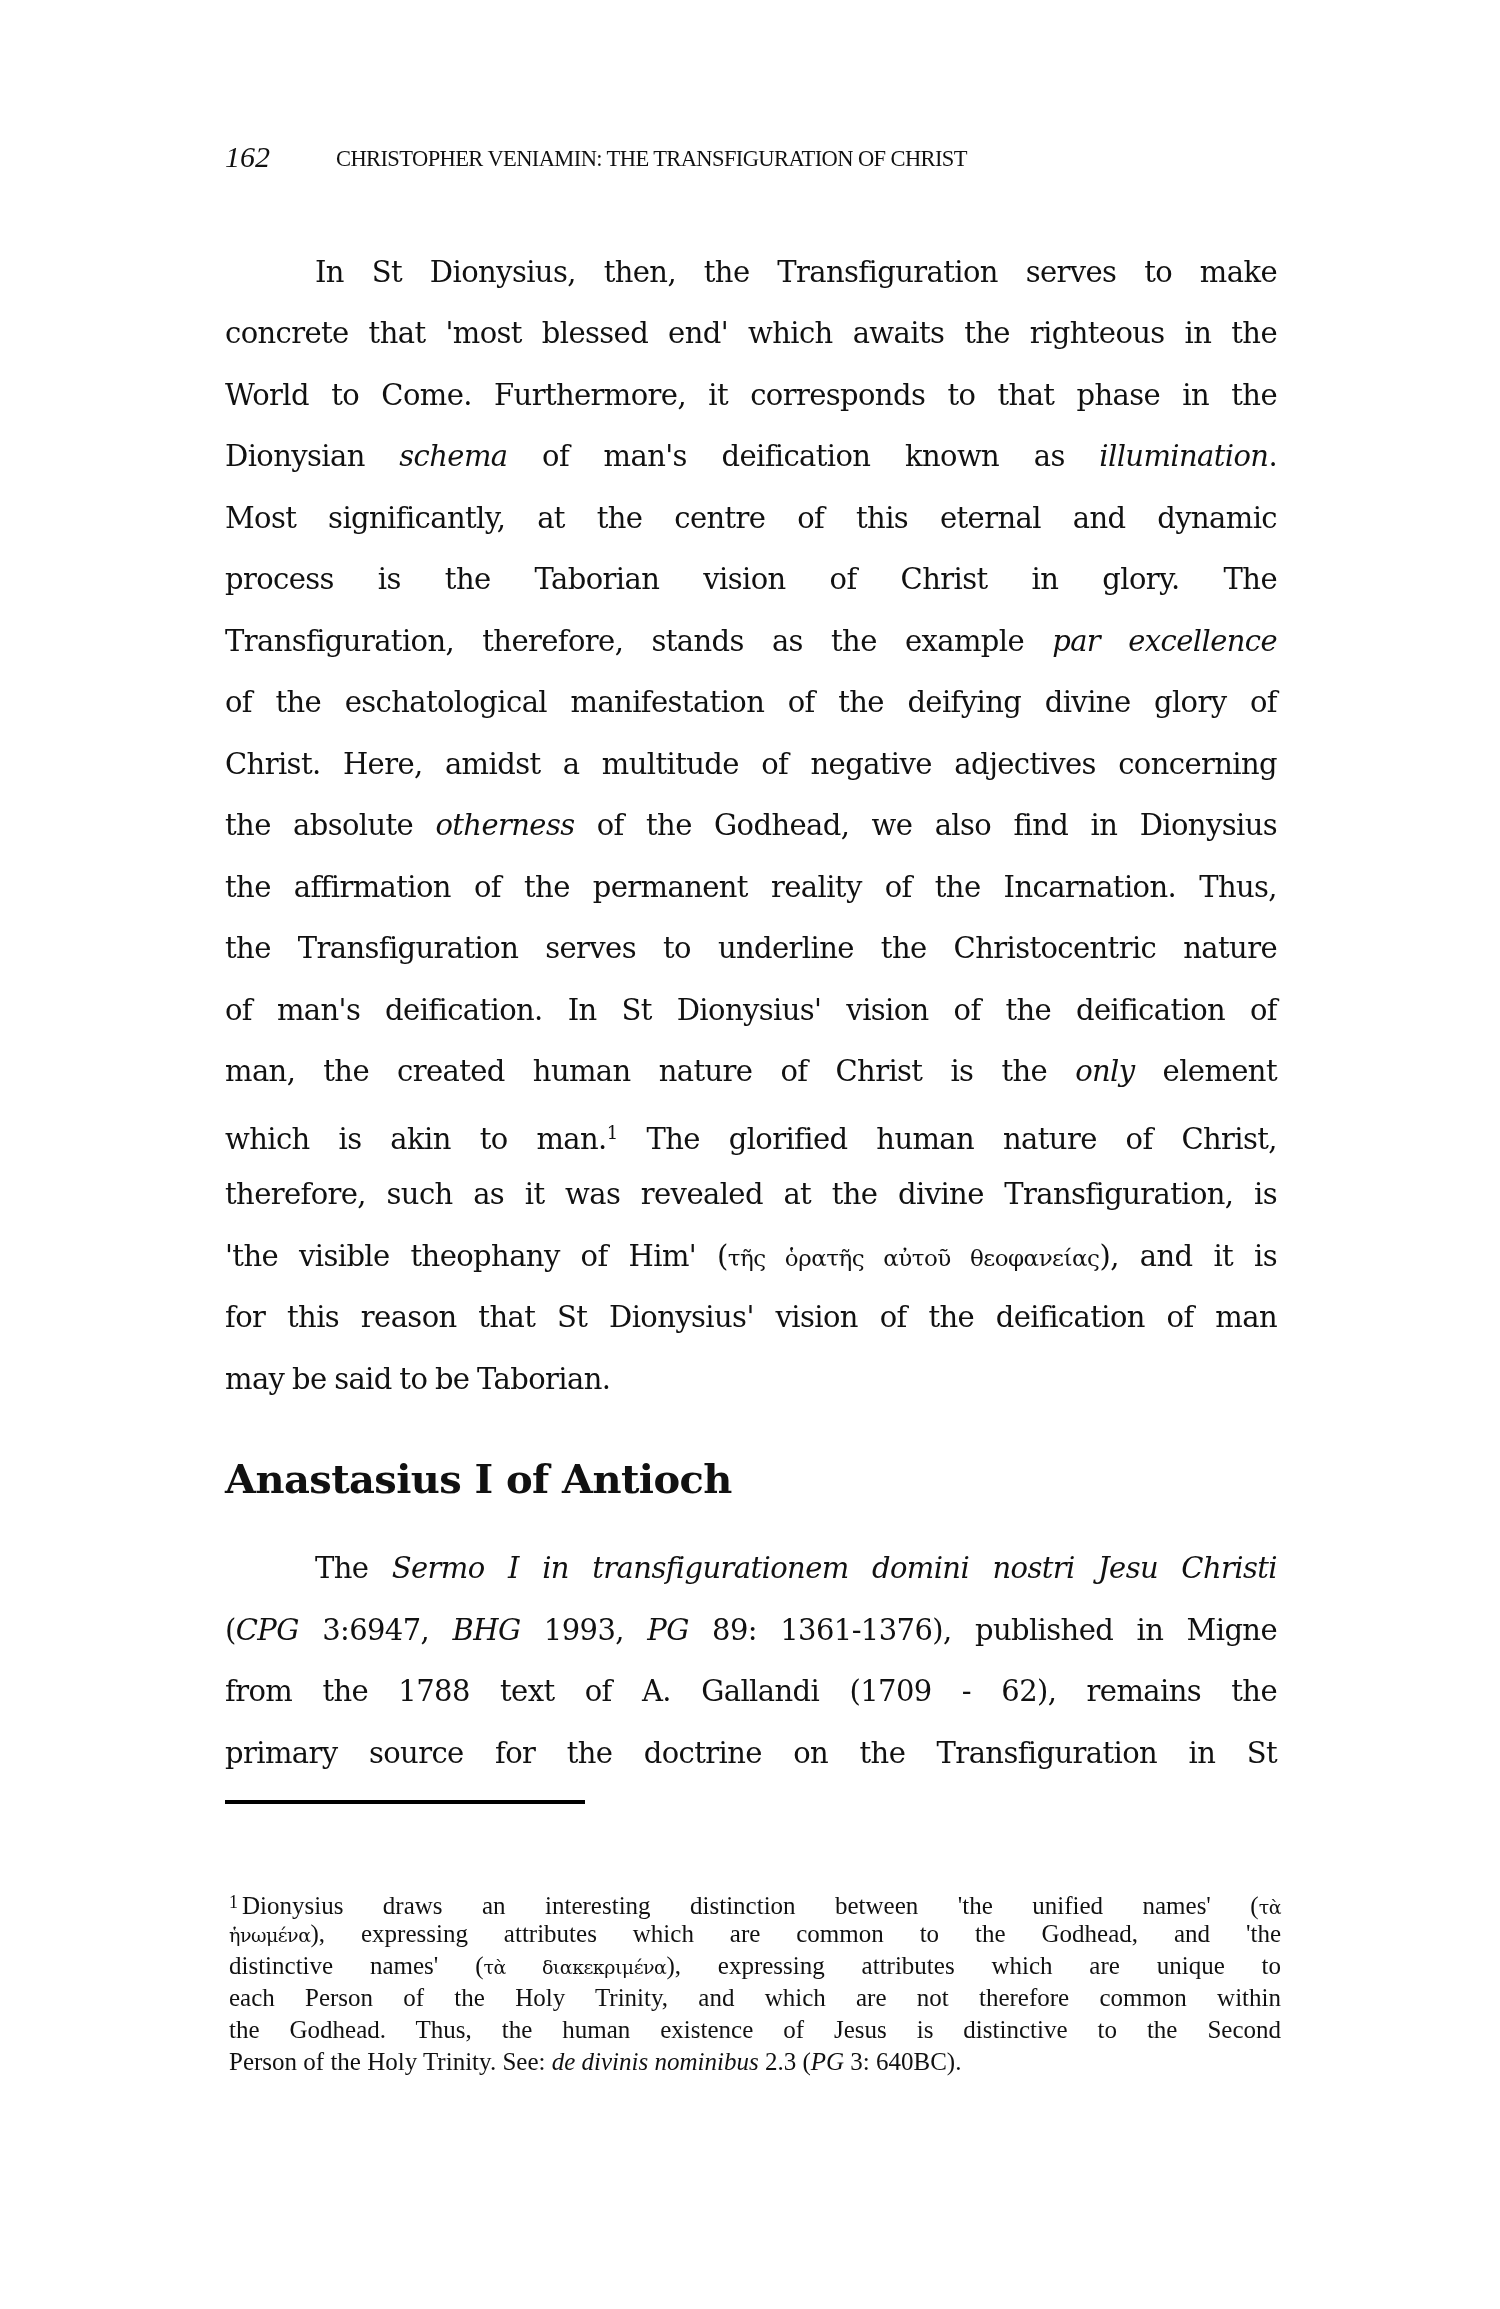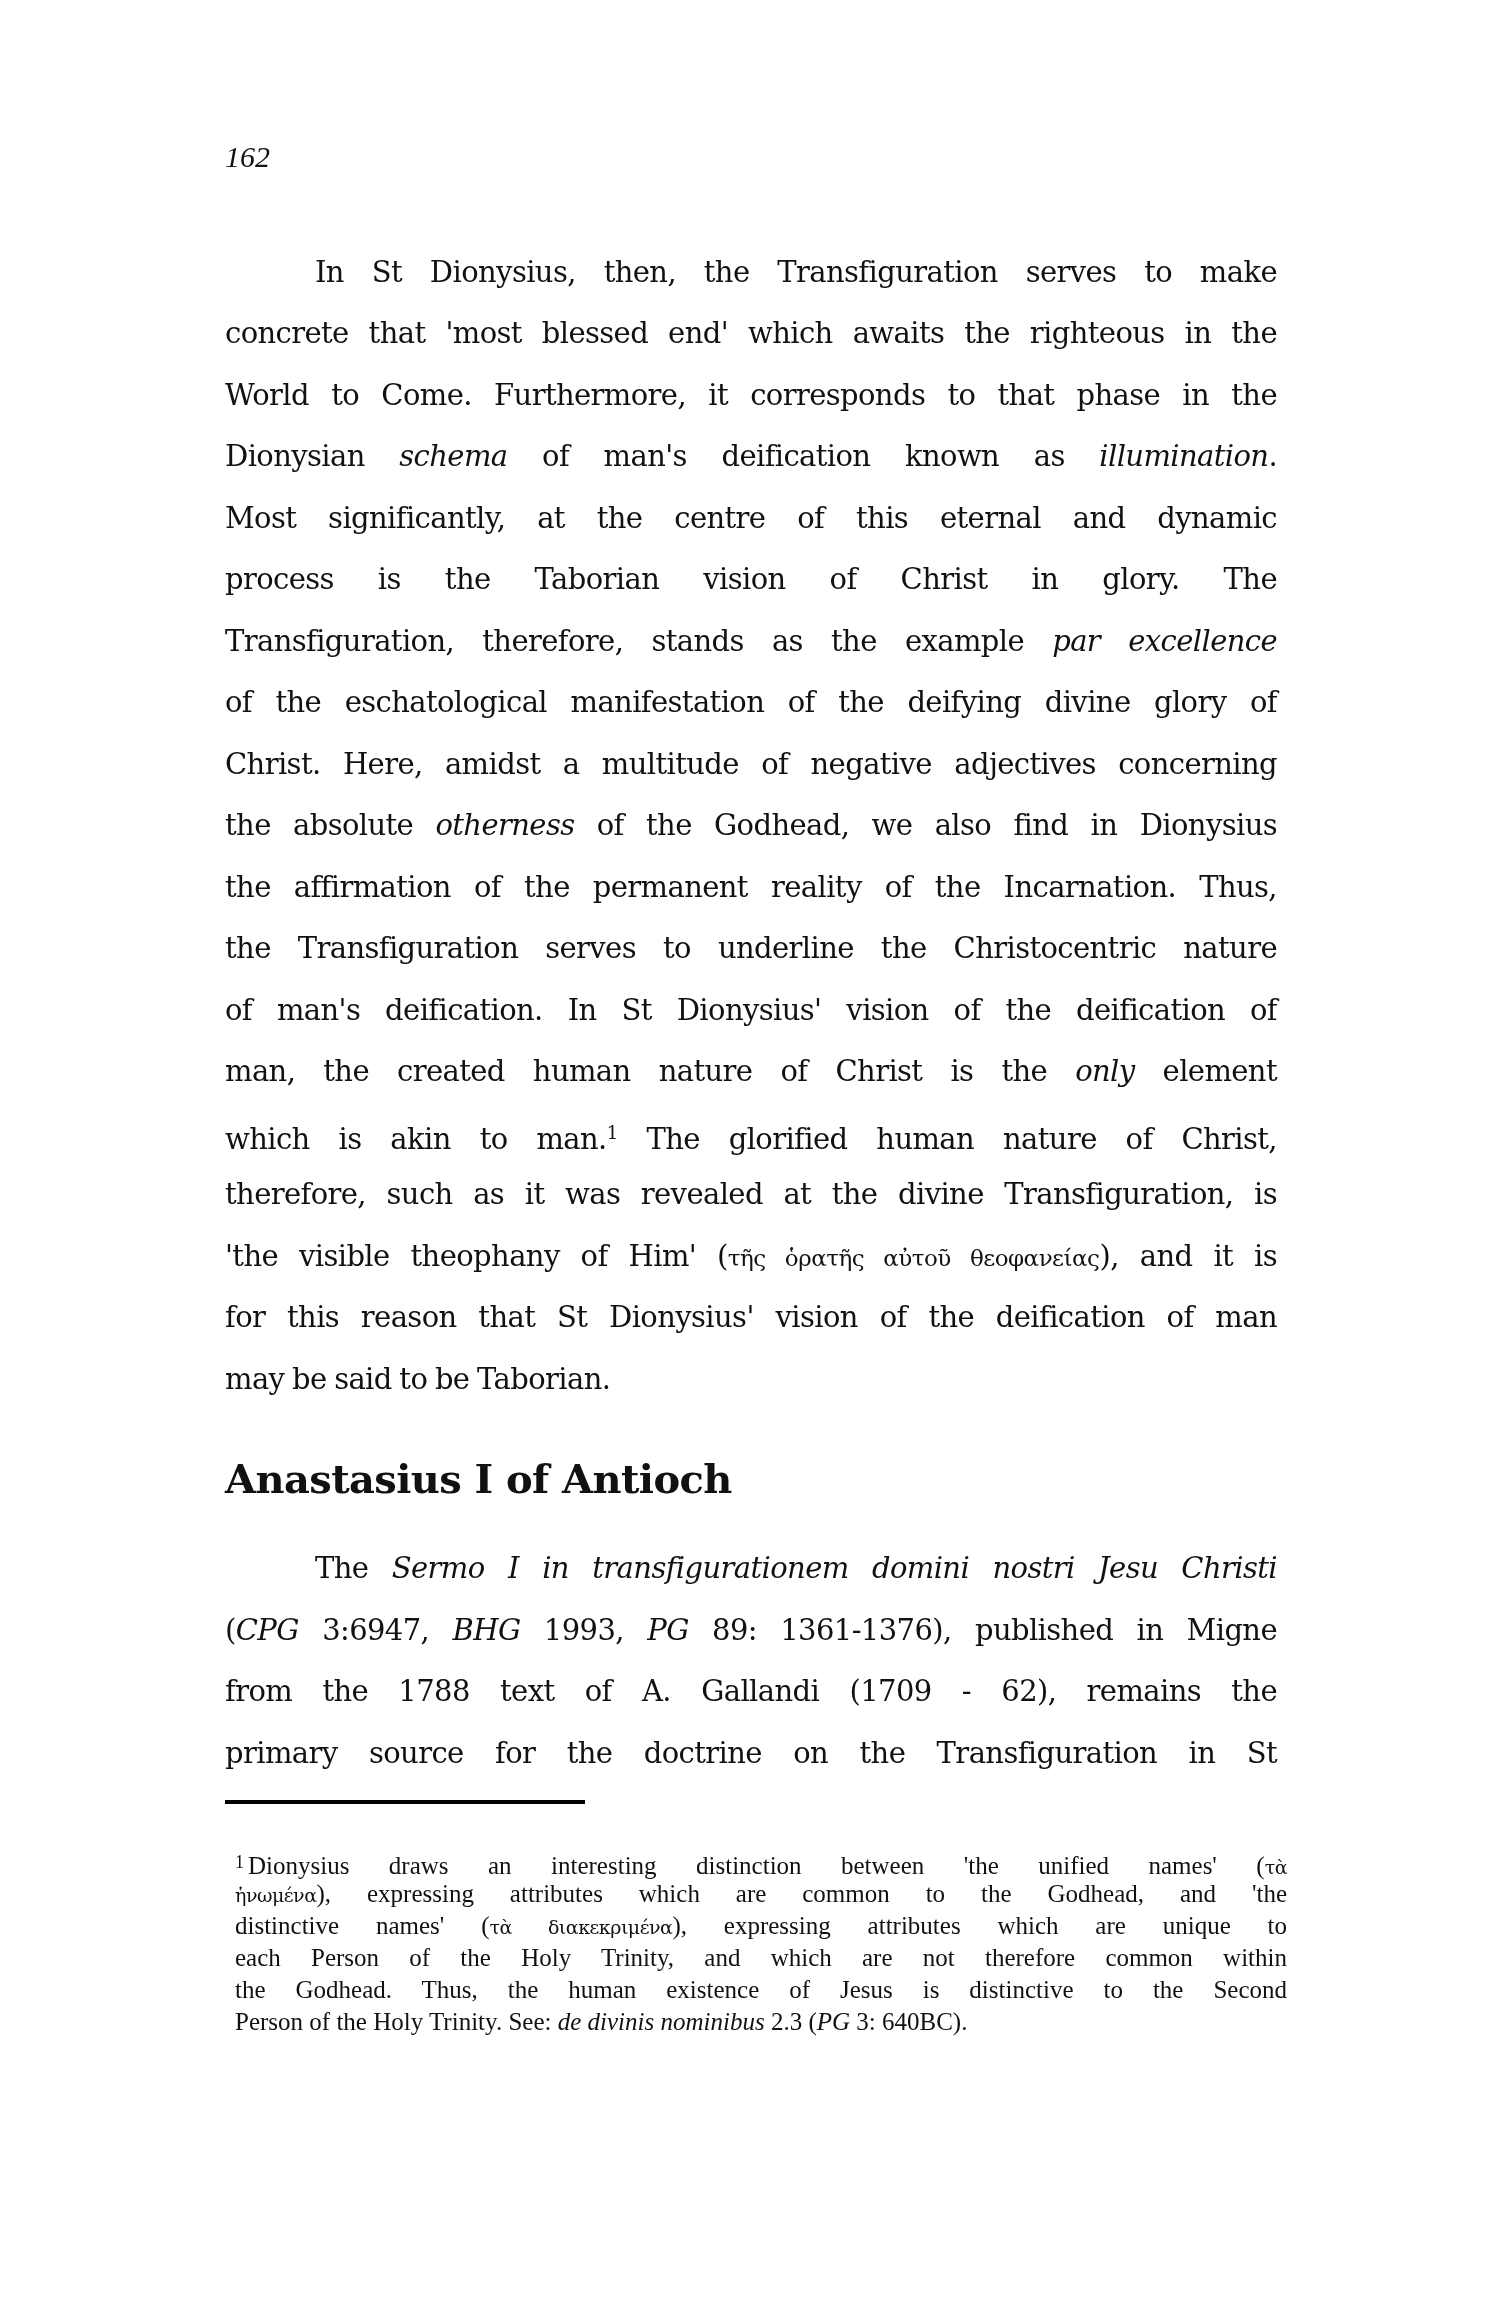--- a/index.html
+++ b/index.html
@@ -12,35 +12,36 @@
   .line { position:absolute; left:225px; width:1052px; height:44px;
     font-family:"DejaVu Serif", serif; font-size:29px; line-height:44px;
     text-align:justify; text-align-last:justify; white-space:nowrap; letter-spacing:-0.6px; word-spacing:-1px; }
   .line.indent { left:315px; width:962px; }
   .line.last { text-align-last:left; width:auto; }
   .line em { font-style:italic;margin-top:48px; }
   .greek { font-family:"DejaVu Serif", serif; font-size:23px; letter-spacing:-0.5px; }
   .heading { position:absolute; left:225px; top:1455px; font-family:"DejaVu Serif", serif;
     font-weight:bold; font-size:40px; letter-spacing:-0.6px; white-space:nowrap;text-align:center; }
   .rule { position:absolute; left:225px; top:1800px; width:360px; height:4px; background:#000; }
-  .fn { position:absolute; left:235px; width:1052px; height:32px;
+  .fn { position:absolute; left:229px; width:1052px; height:32px;
     font-family:"Liberation Serif", serif; font-size:25px; line-height:32px;
-    text-align:justify; text-align-last:justify; white-space:nowrap; }
+    text-align:justify; text-align-last:justify; white-space:nowrap;margin-top:40px; }
   .fn.last { text-align-last:left; width:auto; }
   .fn sup { font-size:18px; vertical-align:6px; margin-right:4px; }
   .fn .greek { font-size:19px; }
   sup.ref { font-size:18px; vertical-align:10px; }
 </style>
 </head>
 <body>
 
 <div class="page">
 
   <div class="running-head">
     <span class="pnum">162</span>
+    <span class="rtitle">CHRISTOPHER VENIAMIN: THE TRANSFIGURATION OF CHRIST</span>
   </div>
 
   <div>
     <div class="line indent" style="top:250px">In St Dionysius, then, the Transfiguration serves to make</div>
     <div class="line" style="top:311px">concrete that 'most blessed end' which awaits the righteous in the</div>
     <div class="line" style="top:373px">World to Come. Furthermore, it corresponds to that phase in the</div>
     <div class="line" style="top:434px">
       <span>Dionysian </span><em>schema</em><span> of man's deification known as </span><em>illumination</em><span>.</span>
     </div>
     <div class="line" style="top:496px">Most significantly, at the centre of this eternal and dynamic</div>

